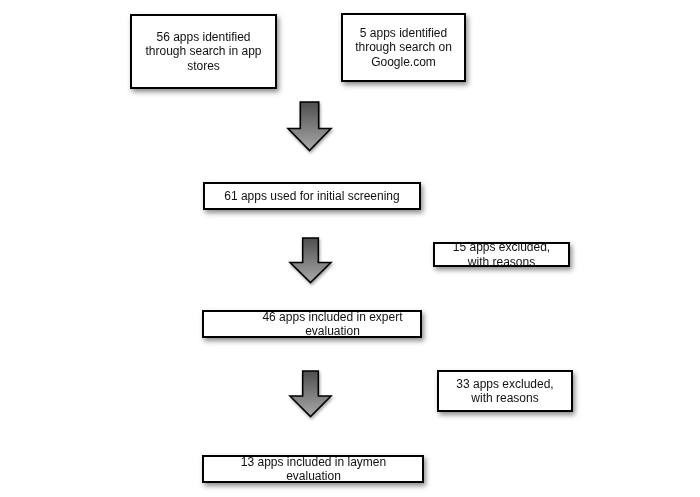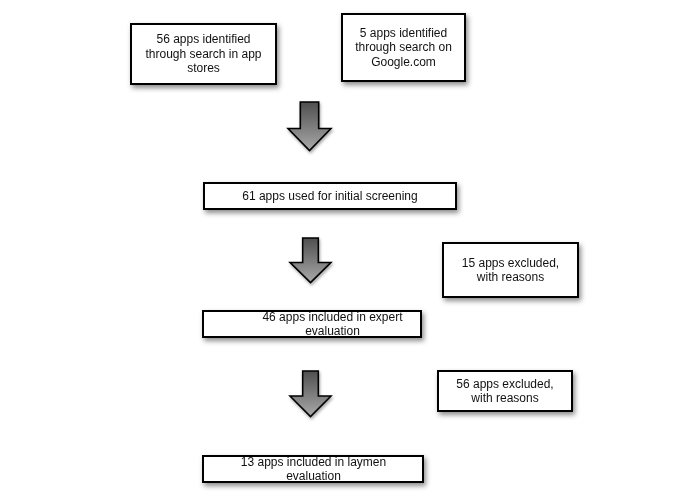--- a/index.html
+++ b/index.html
@@ -33,24 +33,24 @@
     line-height:14.5px;
     padding:2px 7px;
   }
   .arrow{
     position:absolute;
     filter:drop-shadow(1.5px 2px 1.5px rgba(0,0,0,0.35));
   }
   .arrow svg{display:block;width:100%;height:100%;}
 
   
-  #n-sources-app-stores{left:130px;top:23px;width:147px;height:62px;}
+  #n-sources-app-stores{left:130px;top:14px;width:147px;height:75px;}
   #n-sources-google{left:341px;top:13px;width:125px;height:69px;}
-  #n-initial-screening{left:203px;top:182px;width:254px;height:28px;}
-  #n-excluded-screening{left:442px;top:242px;width:137px;height:56px;}
+  #n-initial-screening{left:203px;top:182px;width:218px;height:28px;}
+  #n-excluded-screening{left:433px;top:242px;width:137px;height:25px;}
   #n-expert-evaluation{left:202px;top:310px;width:220px;height:28px;padding-left:48px;}
   #n-excluded-expert{left:437px;top:370px;width:136px;height:42px;}
   #n-laymen-evaluation{left:202px;top:455px;width:222px;height:28px;padding-left:8px;}
 
   #arrow-1{left:286px;top:101px;width:47px;height:51px;}
   #arrow-2{left:288px;top:237px;width:45px;height:47px;}
   #arrow-3{left:288px;top:370px;width:45px;height:48px;}
 </style>
 </head>
 <body>
@@ -95,20 +95,20 @@
     <span>46 apps included in expert evaluation</span>
   </div>
 
   <div class="arrow" id="arrow-3">
     <svg viewBox="0 0 46 50" preserveAspectRatio="none" aria-hidden="true">
       <polygon points="15,1 31,1 31,27 44,27 23,48.5 2,27 15,27" fill="url(#gradArrow)" stroke="#000" stroke-width="1.6" stroke-linejoin="miter"></polygon>
     </svg>
   </div>
 
   <div class="node" id="n-excluded-expert">
-    <span>56 apps excluded, with reasons</span>
+    <span>33 apps excluded, with reasons</span>
   </div>
 
   <div class="node" id="n-laymen-evaluation">
     <span>13 apps included in laymen evaluation</span>
   </div>
 
 </div>
 
 </body></html>

